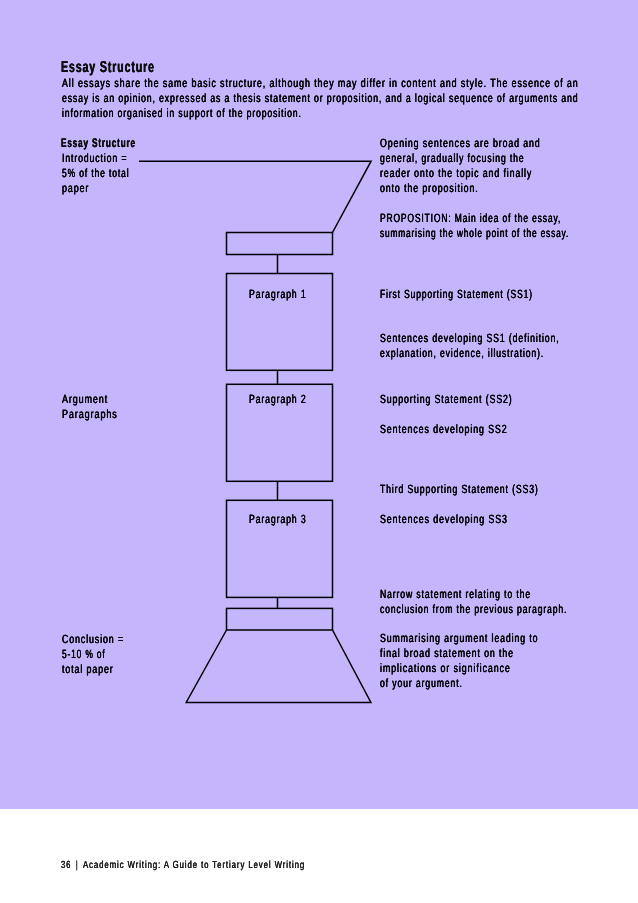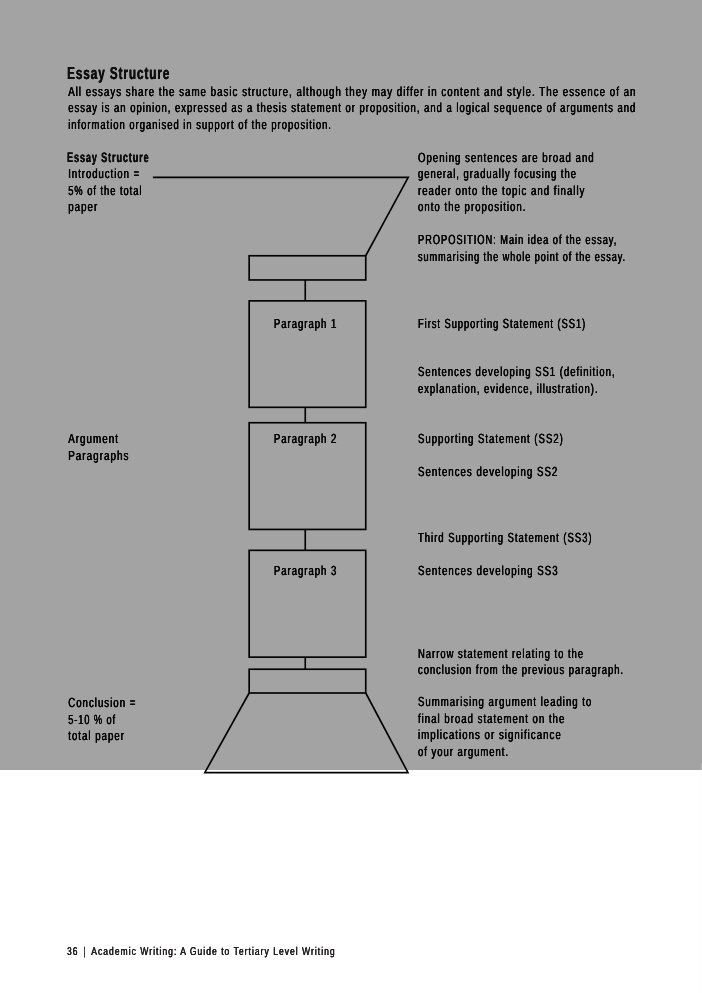--- a/index.html
+++ b/index.html
@@ -5,21 +5,21 @@
 <style>
   html, body { margin:0; padding:0; background:#ffffff; }
   body {
     width:638px; height:903px;
     font-family:"Liberation Sans", sans-serif;
     color:#231f20;
     overflow:hidden;
     -webkit-font-smoothing:antialiased;
     text-rendering:geometricPrecision;
   }
-  #page { position:relative; width:638px; height:700px; background:#a3a3a3; }
+  #page { position:relative; width:638px; height:809px; background:#c4b5fd; }
   
   .t, .page-title, .footer-line {
     will-change:opacity;
     text-shadow:.25px 0 0 currentColor, -.25px 0 0 currentColor;
   }
 
   
   .t {
     position:absolute;
     white-space:pre;

